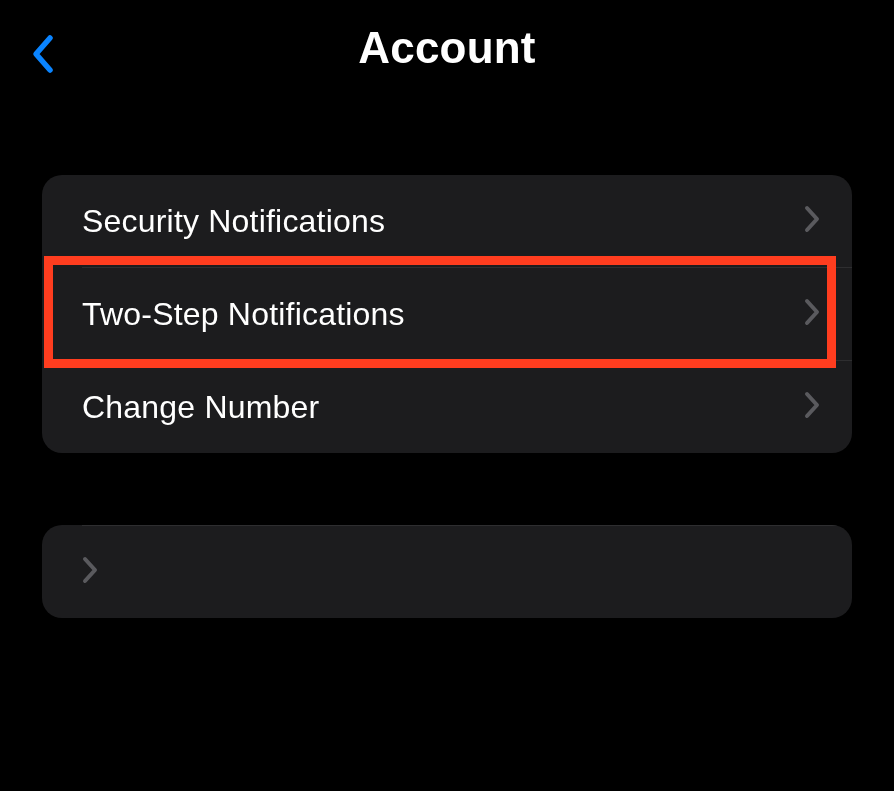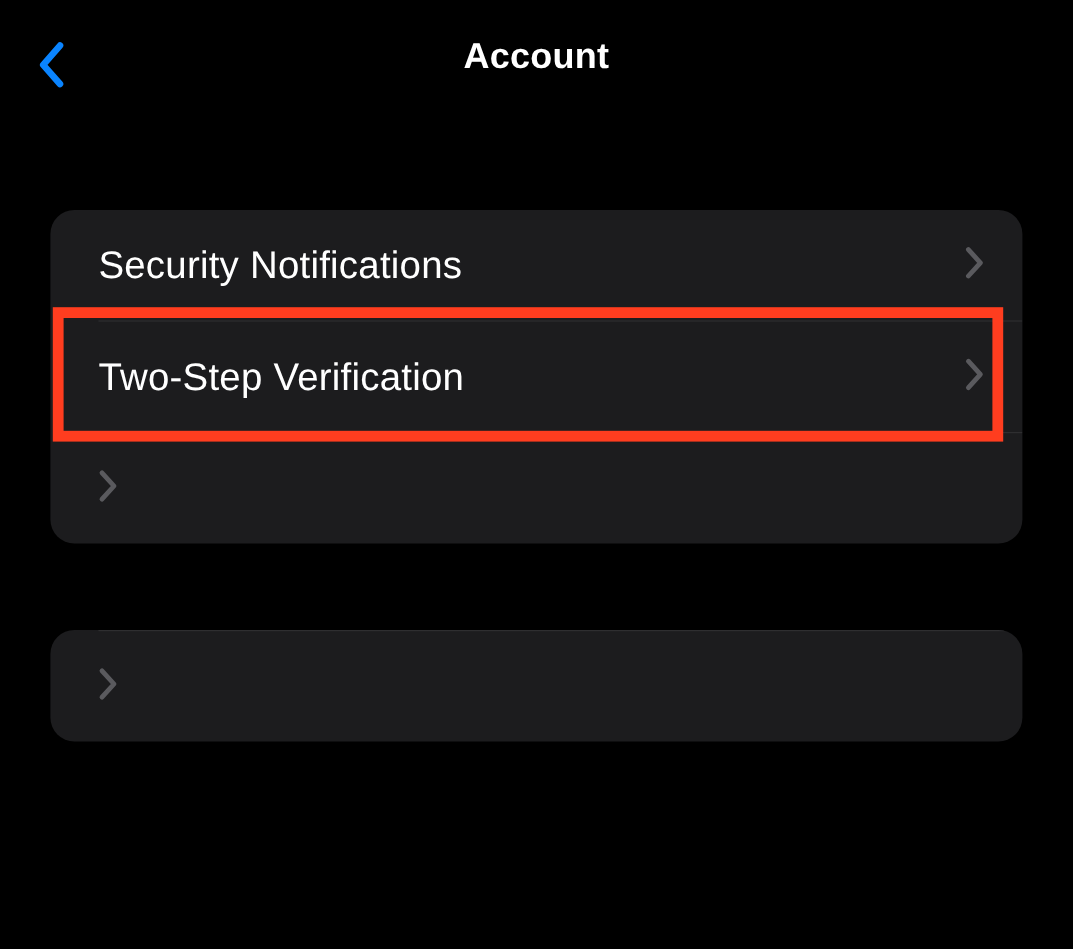--- a/index.html
+++ b/index.html
@@ -33,21 +33,21 @@
       align-items: center;
       justify-content: center;
       cursor: pointer;
     }
     .back-button svg {
       width: 24px;
       height: 40px;
     }
     .page-title {
       color: #fff;
-      font-size: 30px;
+      font-size: 44px;
       font-weight: 700;
       letter-spacing: 0.2px;
     }
     .content {
       padding: 80px 42px 17px 42px;
     }
     .section {
       background: #1c1c1e;
       border-radius: 20px;
       overflow: hidden;
@@ -104,29 +104,30 @@
     <div class="row">
       <span class="row-label">Security Notifications</span>
       <span class="disclosure">
         <svg viewBox="0 0 16 28" fill="none">
             <polyline points="3,3 13,14 3,25" stroke="#5a5a5e" stroke-width="4" stroke-linecap="round" stroke-linejoin="round"></polyline>
           </svg>
       </span>
     </div>
     <div class="separator"></div>
     <div class="row" id="row-tsv">
-      <span class="row-label">Two-Step Verification</span>
+      <span class="row-label">Two-Step Notifications</span>
       <span class="disclosure">
         <svg viewBox="0 0 16 28" fill="none">
             <polyline points="3,3 13,14 3,25" stroke="#5a5a5e" stroke-width="4" stroke-linecap="round" stroke-linejoin="round"></polyline>
           </svg>
       </span>
     </div>
     <div class="separator"></div>
     <div class="row">
+      <span class="row-label">Change Number</span>
       <span class="disclosure">
         <svg viewBox="0 0 16 28" fill="none">
             <polyline points="3,3 13,14 3,25" stroke="#5a5a5e" stroke-width="4" stroke-linecap="round" stroke-linejoin="round"></polyline>
           </svg>
       </span>
     </div>
   </div>
 
   <div class="section">
     <div class="separator"></div>

